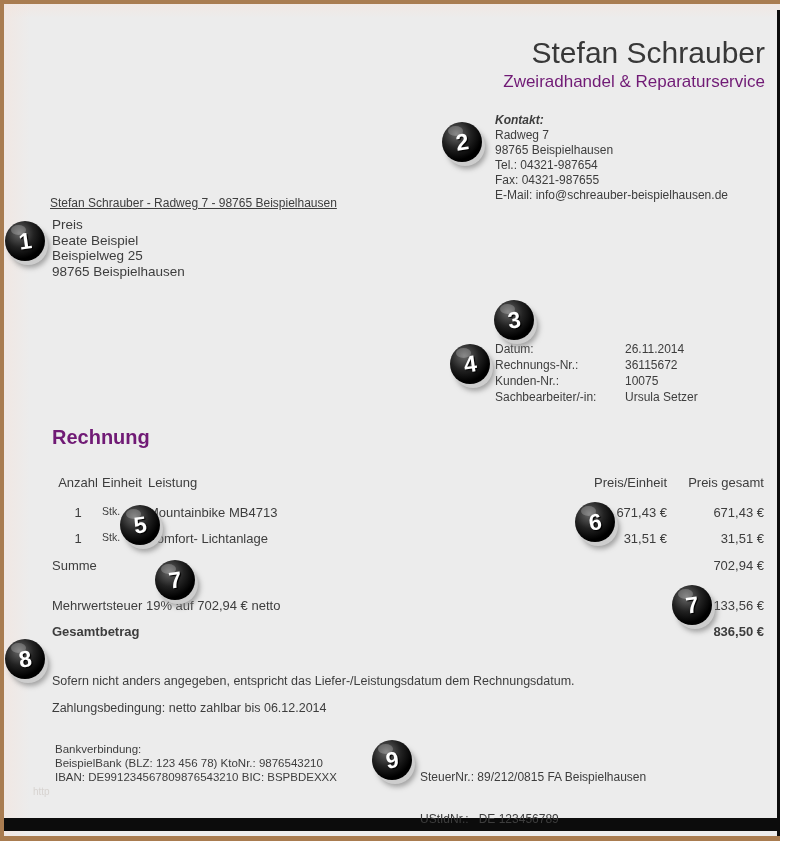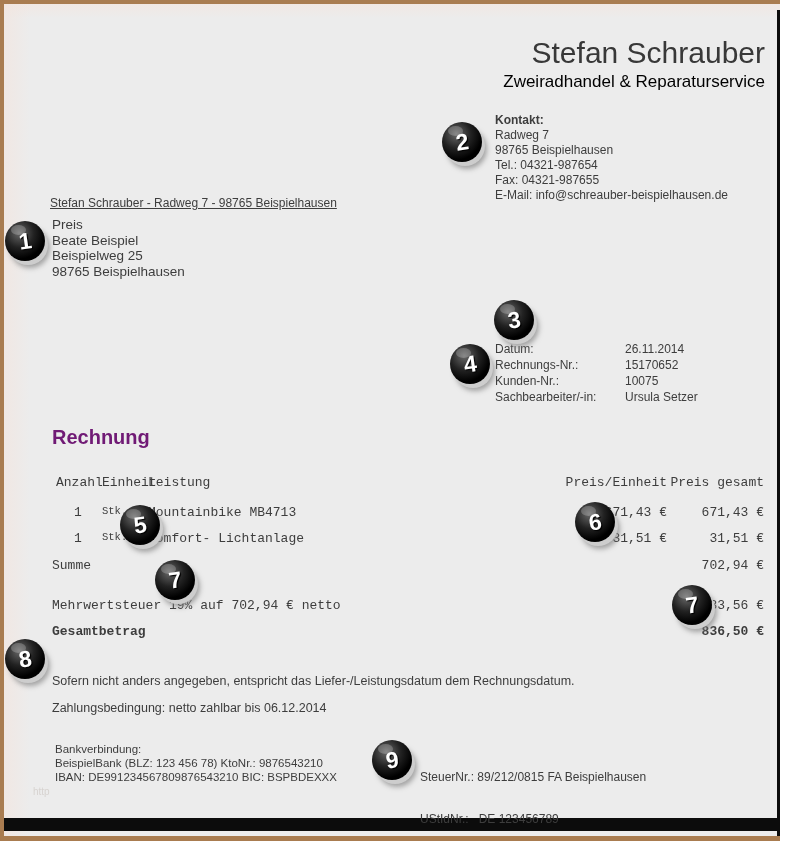--- a/index.html
+++ b/index.html
@@ -22,37 +22,37 @@
       linear-gradient(to right, rgba(243,229,222,.65), rgba(243,229,222,0) 26px),
       linear-gradient(to bottom, rgba(243,229,222,.65), rgba(243,229,222,0) 14px);
   }
   .band { position:absolute; background:#0c0c0c; }
   .band-right { top:6px; right:0; width:16px; height:826px; }
   .band-bottom { left:0; right:0; bottom:5px; height:13px; }
 
   .abs { position:absolute; white-space:nowrap; }
 
   .company-name { top:32px; right:28px; font-size:30px; color:#383838; }
-  .tagline     { top:68px; right:28px; font-size:17px; color:#000000; }
+  .tagline     { top:68px; right:28px; font-size:17px; color:#701a75; }
 
   .contact { left:491px; top:109px; font-size:12px; line-height:15px; }
-  .contact .bold { font-weight:bold; }
+  .contact .bold { font-weight:bold;font-style:italic; }
 
   .sender-line { left:46px; top:192px; font-size:12px; text-decoration:underline; }
   .recipient   { left:48px; top:213px; font-size:13.5px; line-height:15.5px; }
 
   .meta-grid {
     position:absolute; left:491px; top:337px;
     display:grid; grid-template-columns:130px auto;
     font-size:12px; line-height:16px; white-space:nowrap;
   }
 
   .doc-title { left:48px; top:422px; font-size:20px; font-weight:bold; color:#701a75; }
 
-  .trow { position:absolute; left:0; width:789px; height:16px; font-size:13px;font-family:Liberation Mono, monospace; }
+  .trow { position:absolute; left:0; width:789px; height:16px; font-size:13px; }
   .cell { position:absolute; white-space:nowrap; }
   .col-qty      { left:52px;  width:44px; text-align:center; }
   .col-unit     { left:98px;  width:46px; }
   .col-service  { left:144px; }
   .col-unitprice{ right:126px; text-align:left; }
   .col-total    { right:29px;  text-align:right; }
   .unit-small   { font-size:10.5px; }
   .bold { font-weight:bold; }
 
   .note { left:48px; font-size:12.5px;margin-top:22px; }
@@ -101,21 +101,21 @@
       <div>Preis</div>
       <div>Beate Beispiel</div>
       <div>Beispielweg 25</div>
       <div>98765 Beispielhausen</div>
     </div>
 
     <div class="meta-grid">
       <div>Datum:</div>
       <div>26.11.2014</div>
       <div>Rechnungs-Nr.:</div>
-      <div>15170652</div>
+      <div>36115672</div>
       <div>Kunden-Nr.:</div>
       <div>10075</div>
       <div>Sachbearbeiter/-in:</div>
       <div>Ursula Setzer</div>
     </div>
 
     <div class="abs doc-title">Rechnung</div>
 
     <div class="trow" style="top:471px">
       <div class="cell col-qty">Anzahl</div>

